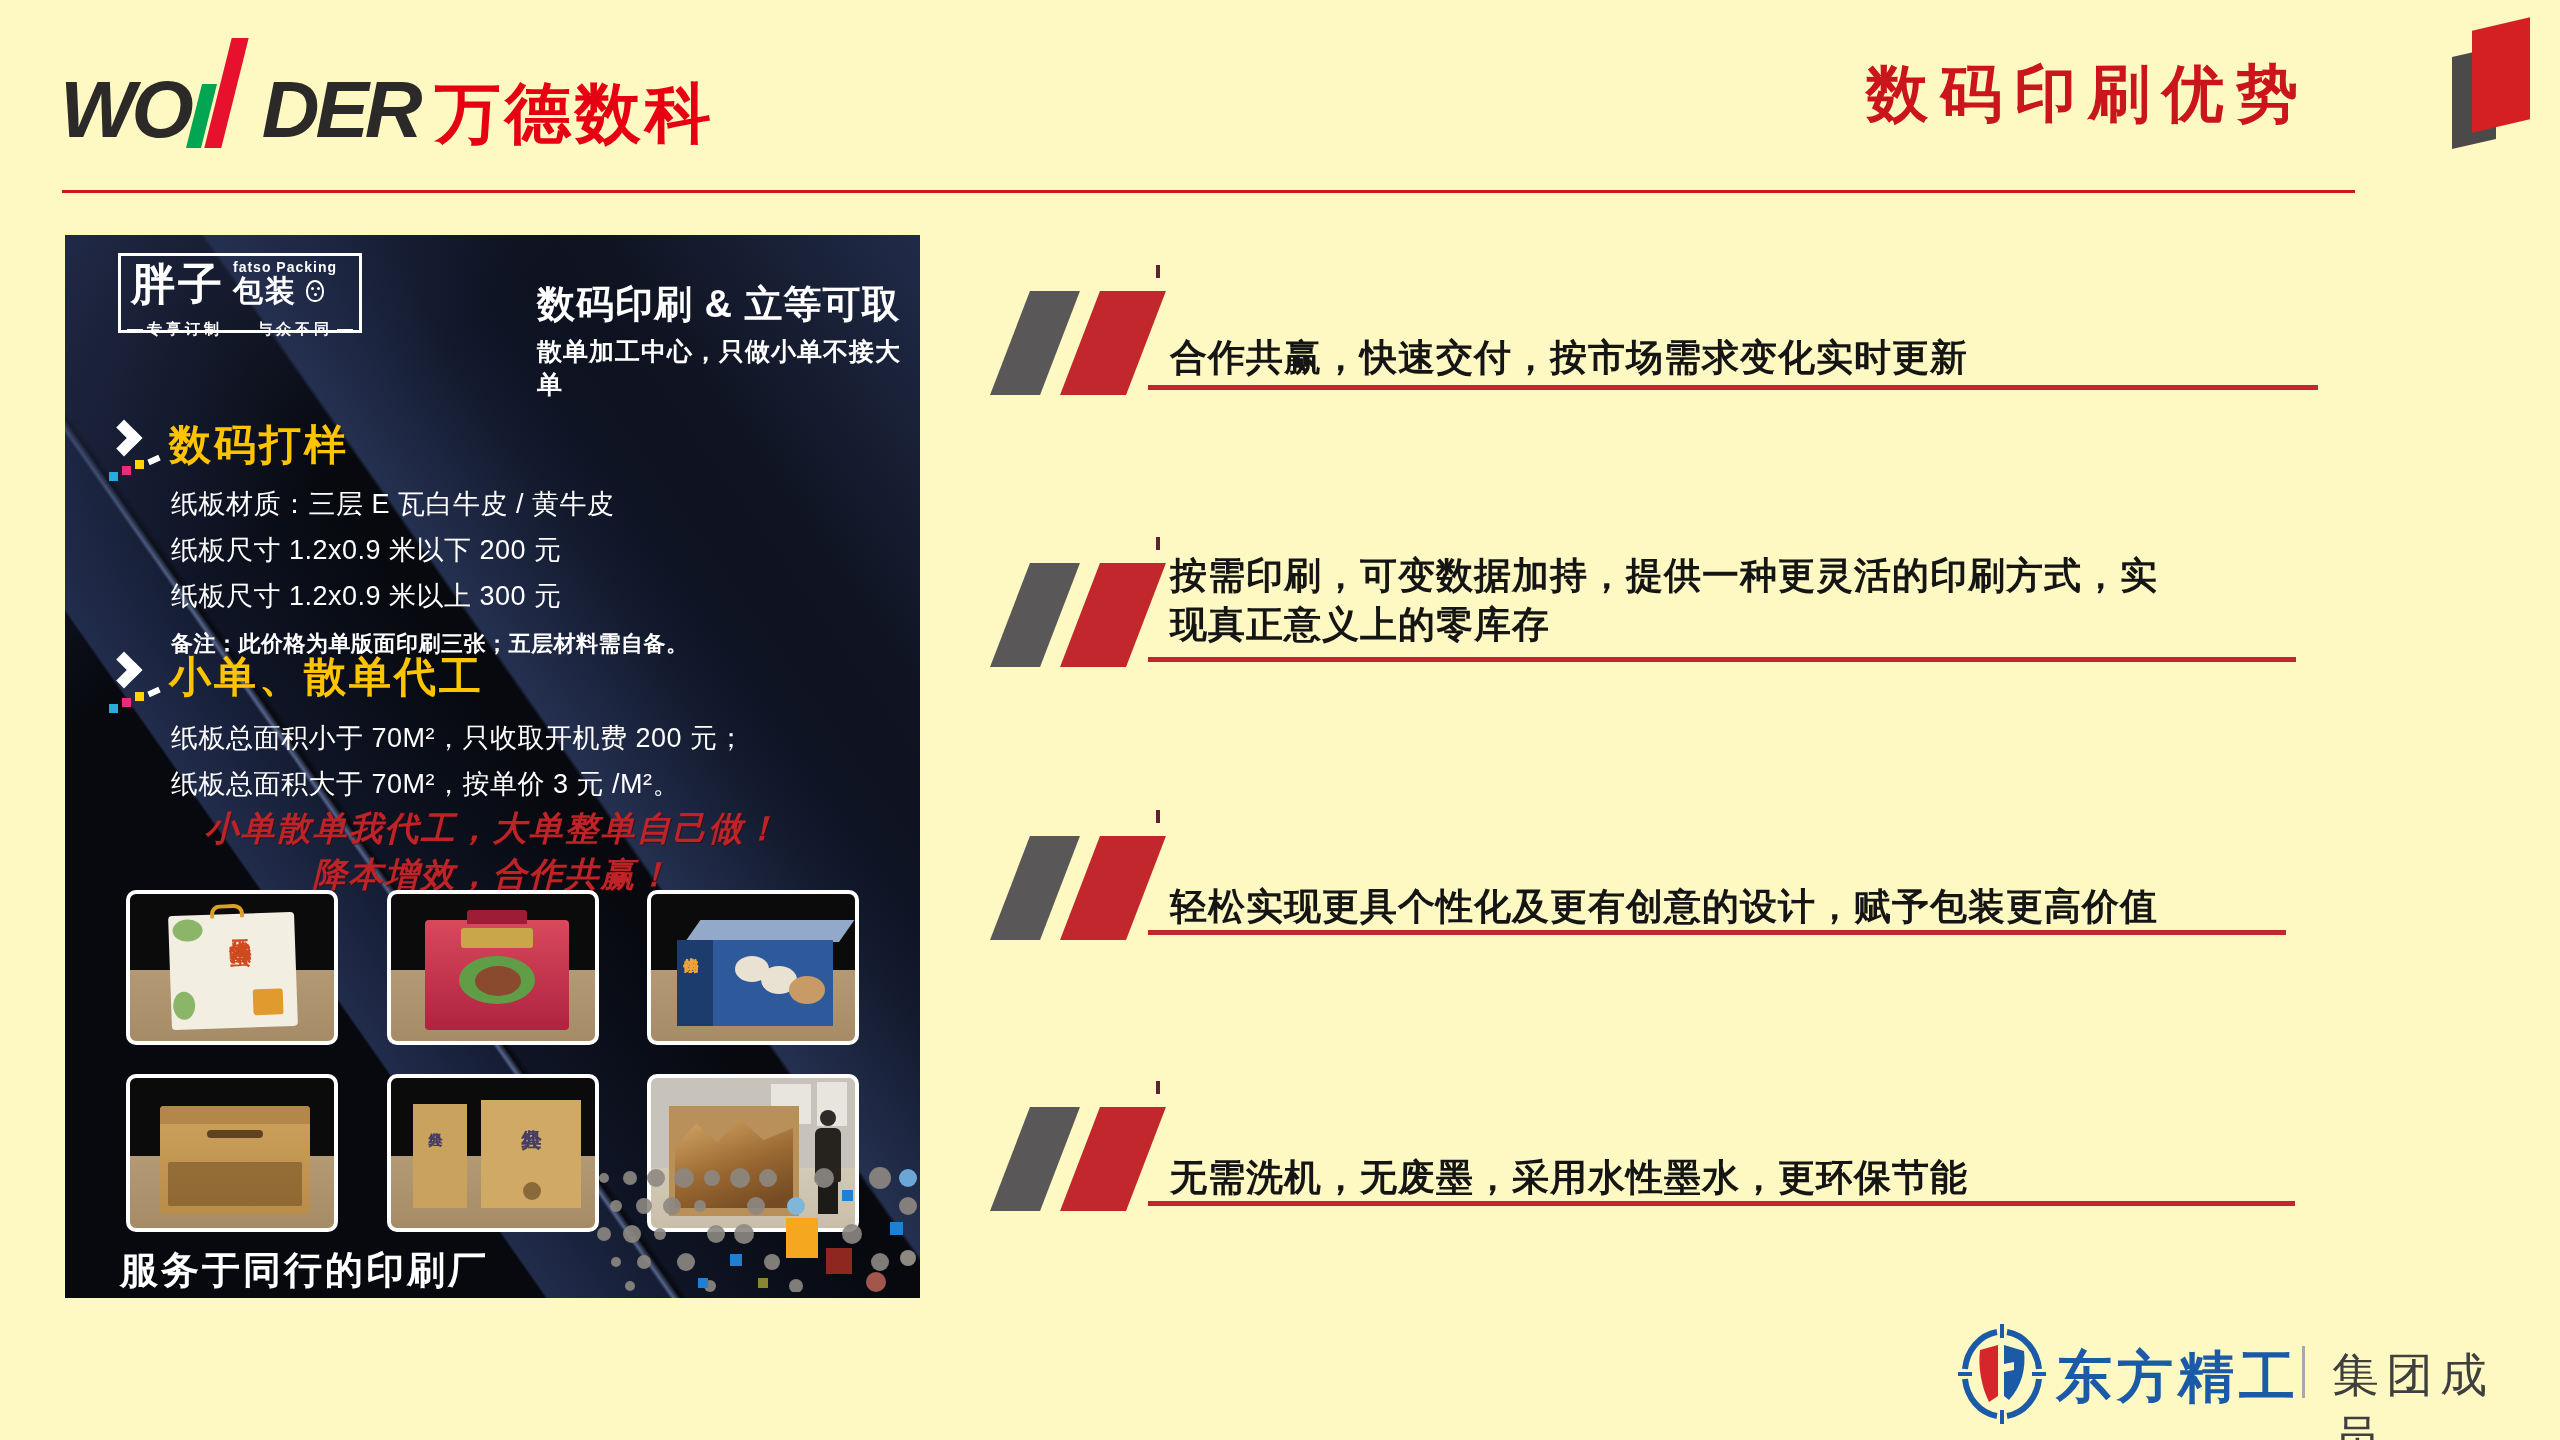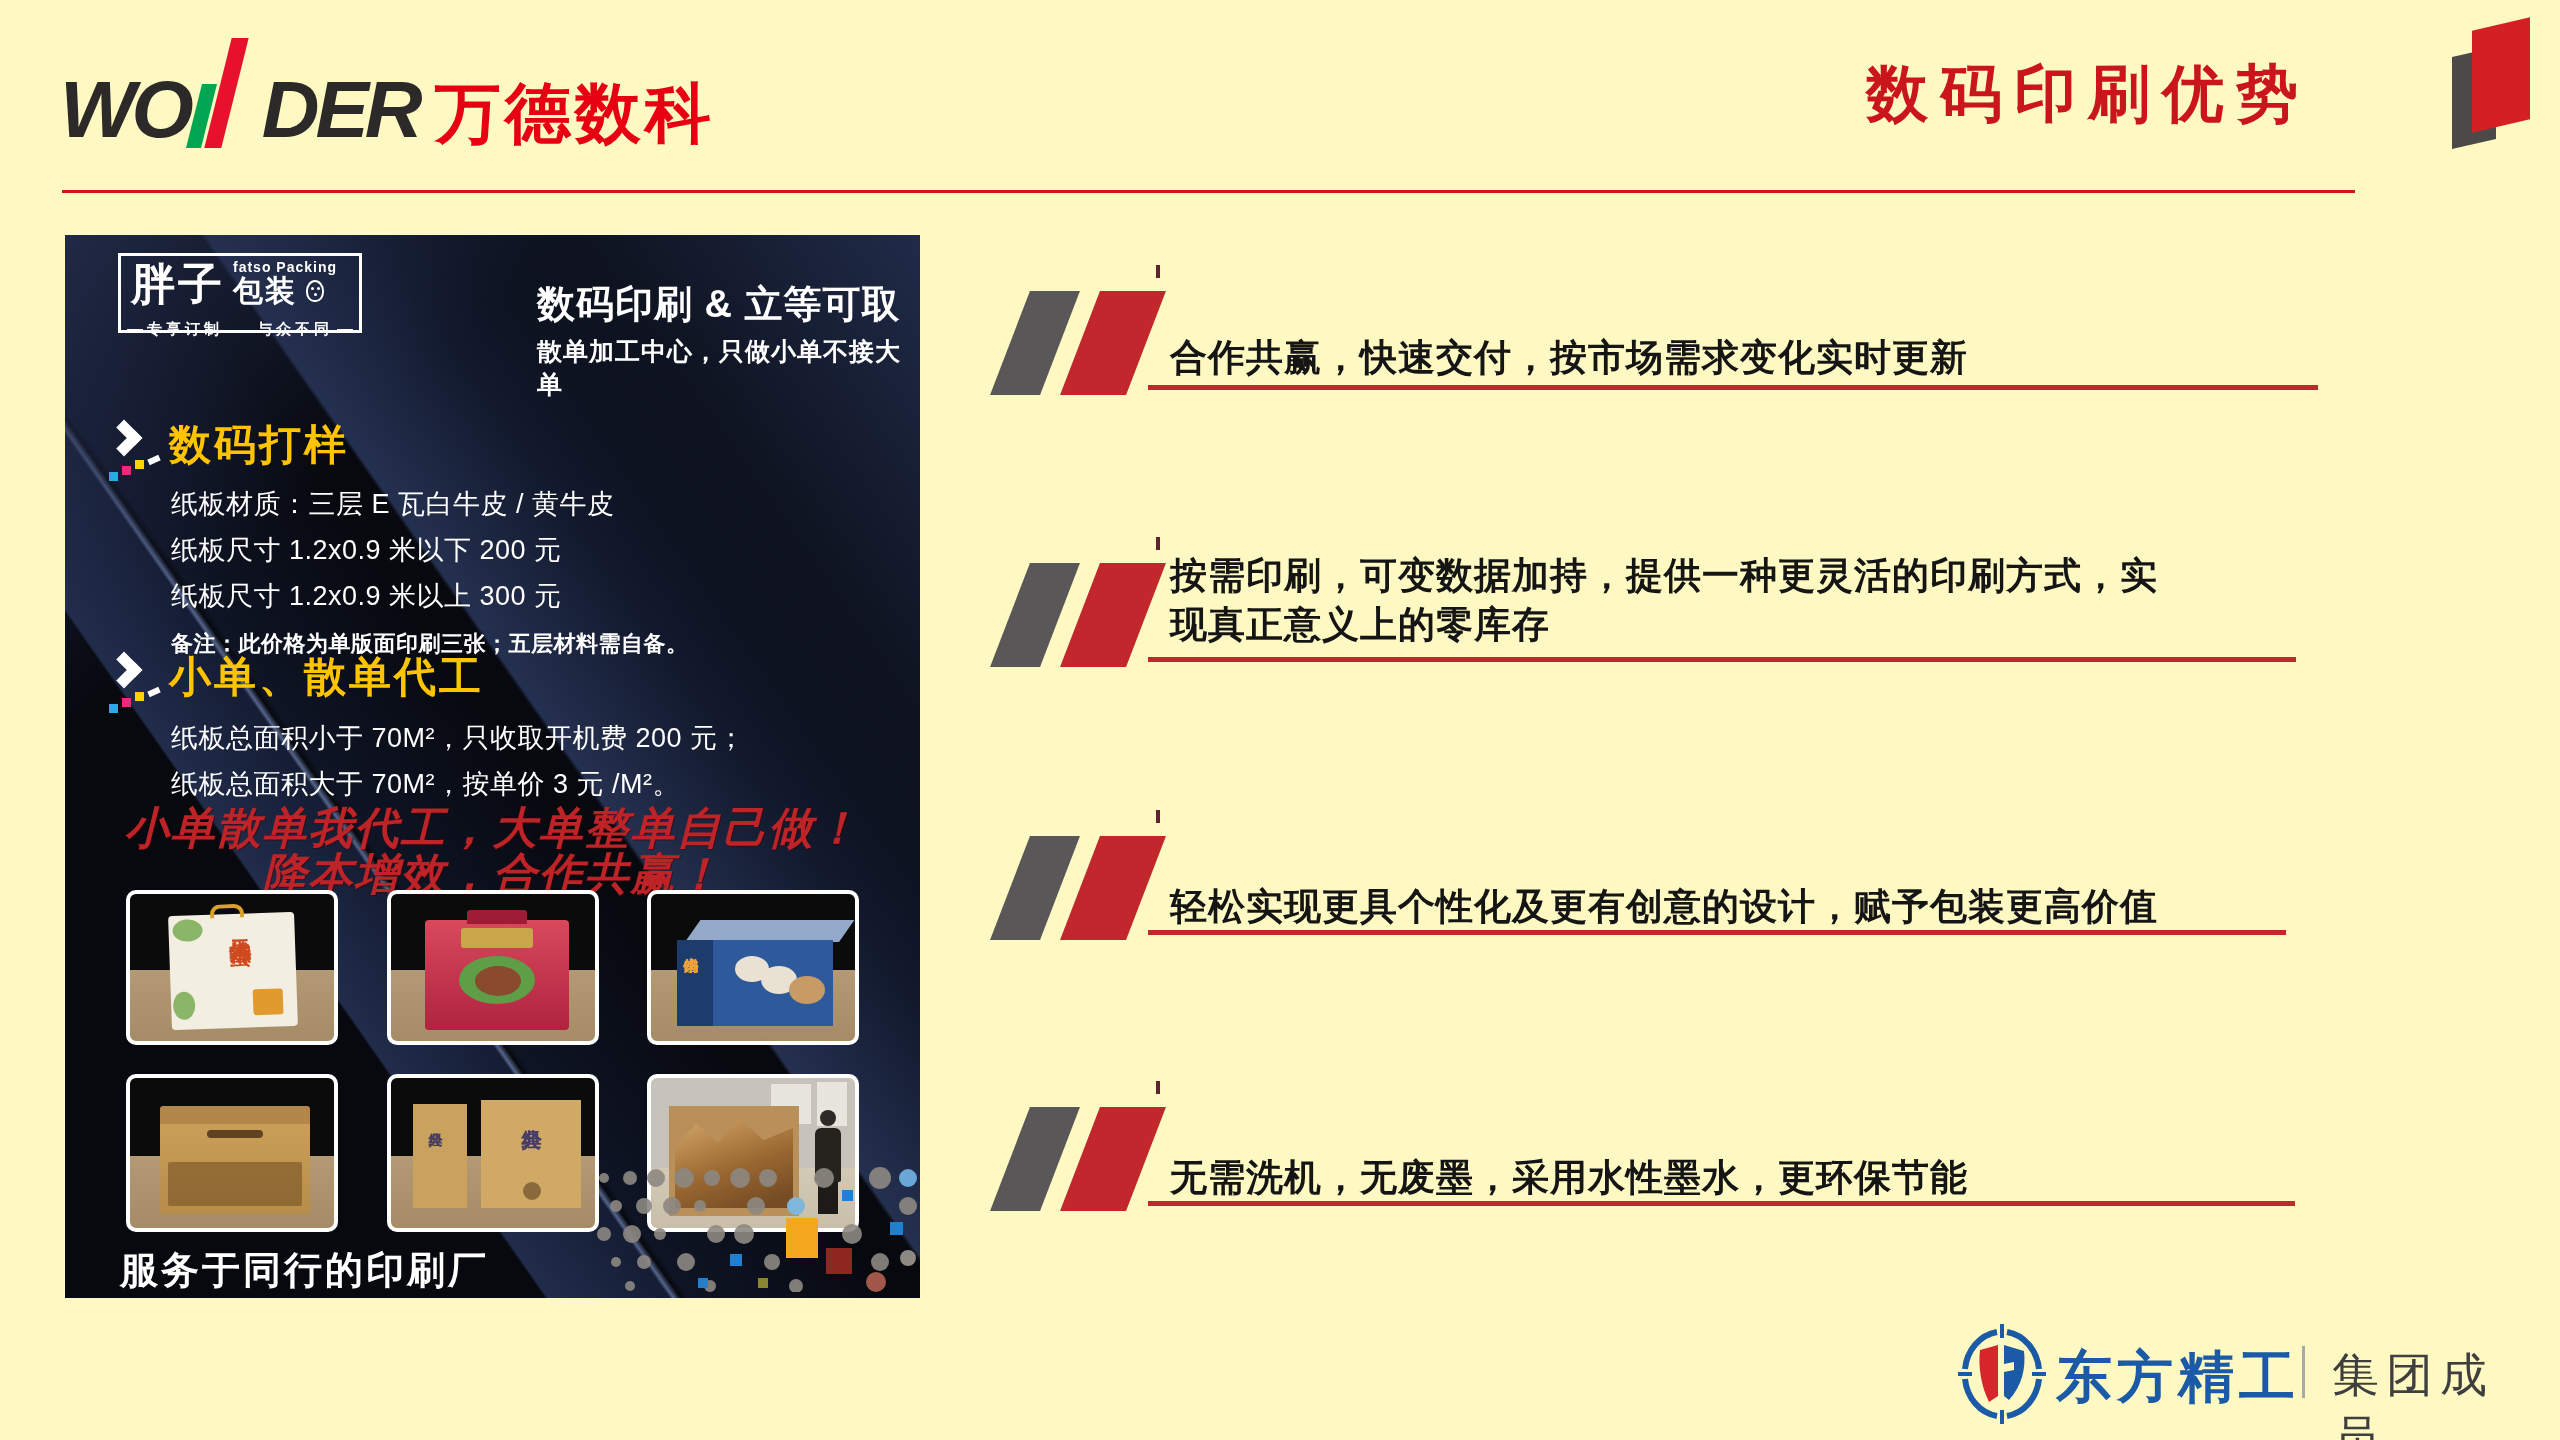--- a/index.html
+++ b/index.html
@@ -63,21 +63,21 @@
   .sec2-head{top:414px;}
   .arrow1{left:44px;top:188px;}
   .arrow2{left:44px;top:420px;}
   .sec-lines{position:absolute;left:106px;font-size:27px;line-height:46px;font-weight:500;letter-spacing:.5px;}
   .sec1-lines{top:246px;}
   .sec2-lines{top:480px;}
   .sec-note{position:absolute;left:106px;top:394px;font-size:22px;font-weight:600;letter-spacing:.5px;}
 
   .slogan{position:absolute;left:0;right:0;top:570px;text-align:center;color:#BE2328;
           font-family:"DejaVu Serif","Liberation Serif",serif;font-weight:900;font-style:italic;
-          font-size:44px;line-height:46px;letter-spacing:2px;text-shadow:1px 1px 0 rgba(60,0,0,.5);}
+          font-size:34px;line-height:46px;letter-spacing:2px;text-shadow:1px 1px 0 rgba(60,0,0,.5);}
 
   .tile{position:absolute;width:212px;height:155px;border:4px solid #fff;border-radius:10px;overflow:hidden;
         background:linear-gradient(180deg,#0b0b0b 0%,#0b0b0b 52%,#b39a74 52%,#a58c66 100%);}
   .t1{left:61px;top:655px;} .t2{left:322px;top:655px;} .t3{left:582px;top:655px;}
   .t4{left:61px;top:839px;height:158px;} .t5{left:322px;top:839px;height:158px;} .t6{left:582px;top:839px;height:158px;}
   .vtext{writing-mode:vertical-rl;text-orientation:upright;position:absolute;font-weight:900;}
 
   .bag{position:absolute;left:40px;top:20px;width:126px;height:114px;background:#f2eee2;border-radius:4px;transform:rotate(-2deg);}
   .bag-handle{position:absolute;left:42px;top:-10px;width:34px;height:14px;border:4px solid #d9a02a;border-bottom:none;border-radius:10px 10px 0 0;}
   .leaf{position:absolute;background:#7fae5a;border-radius:50%;opacity:.9;}

